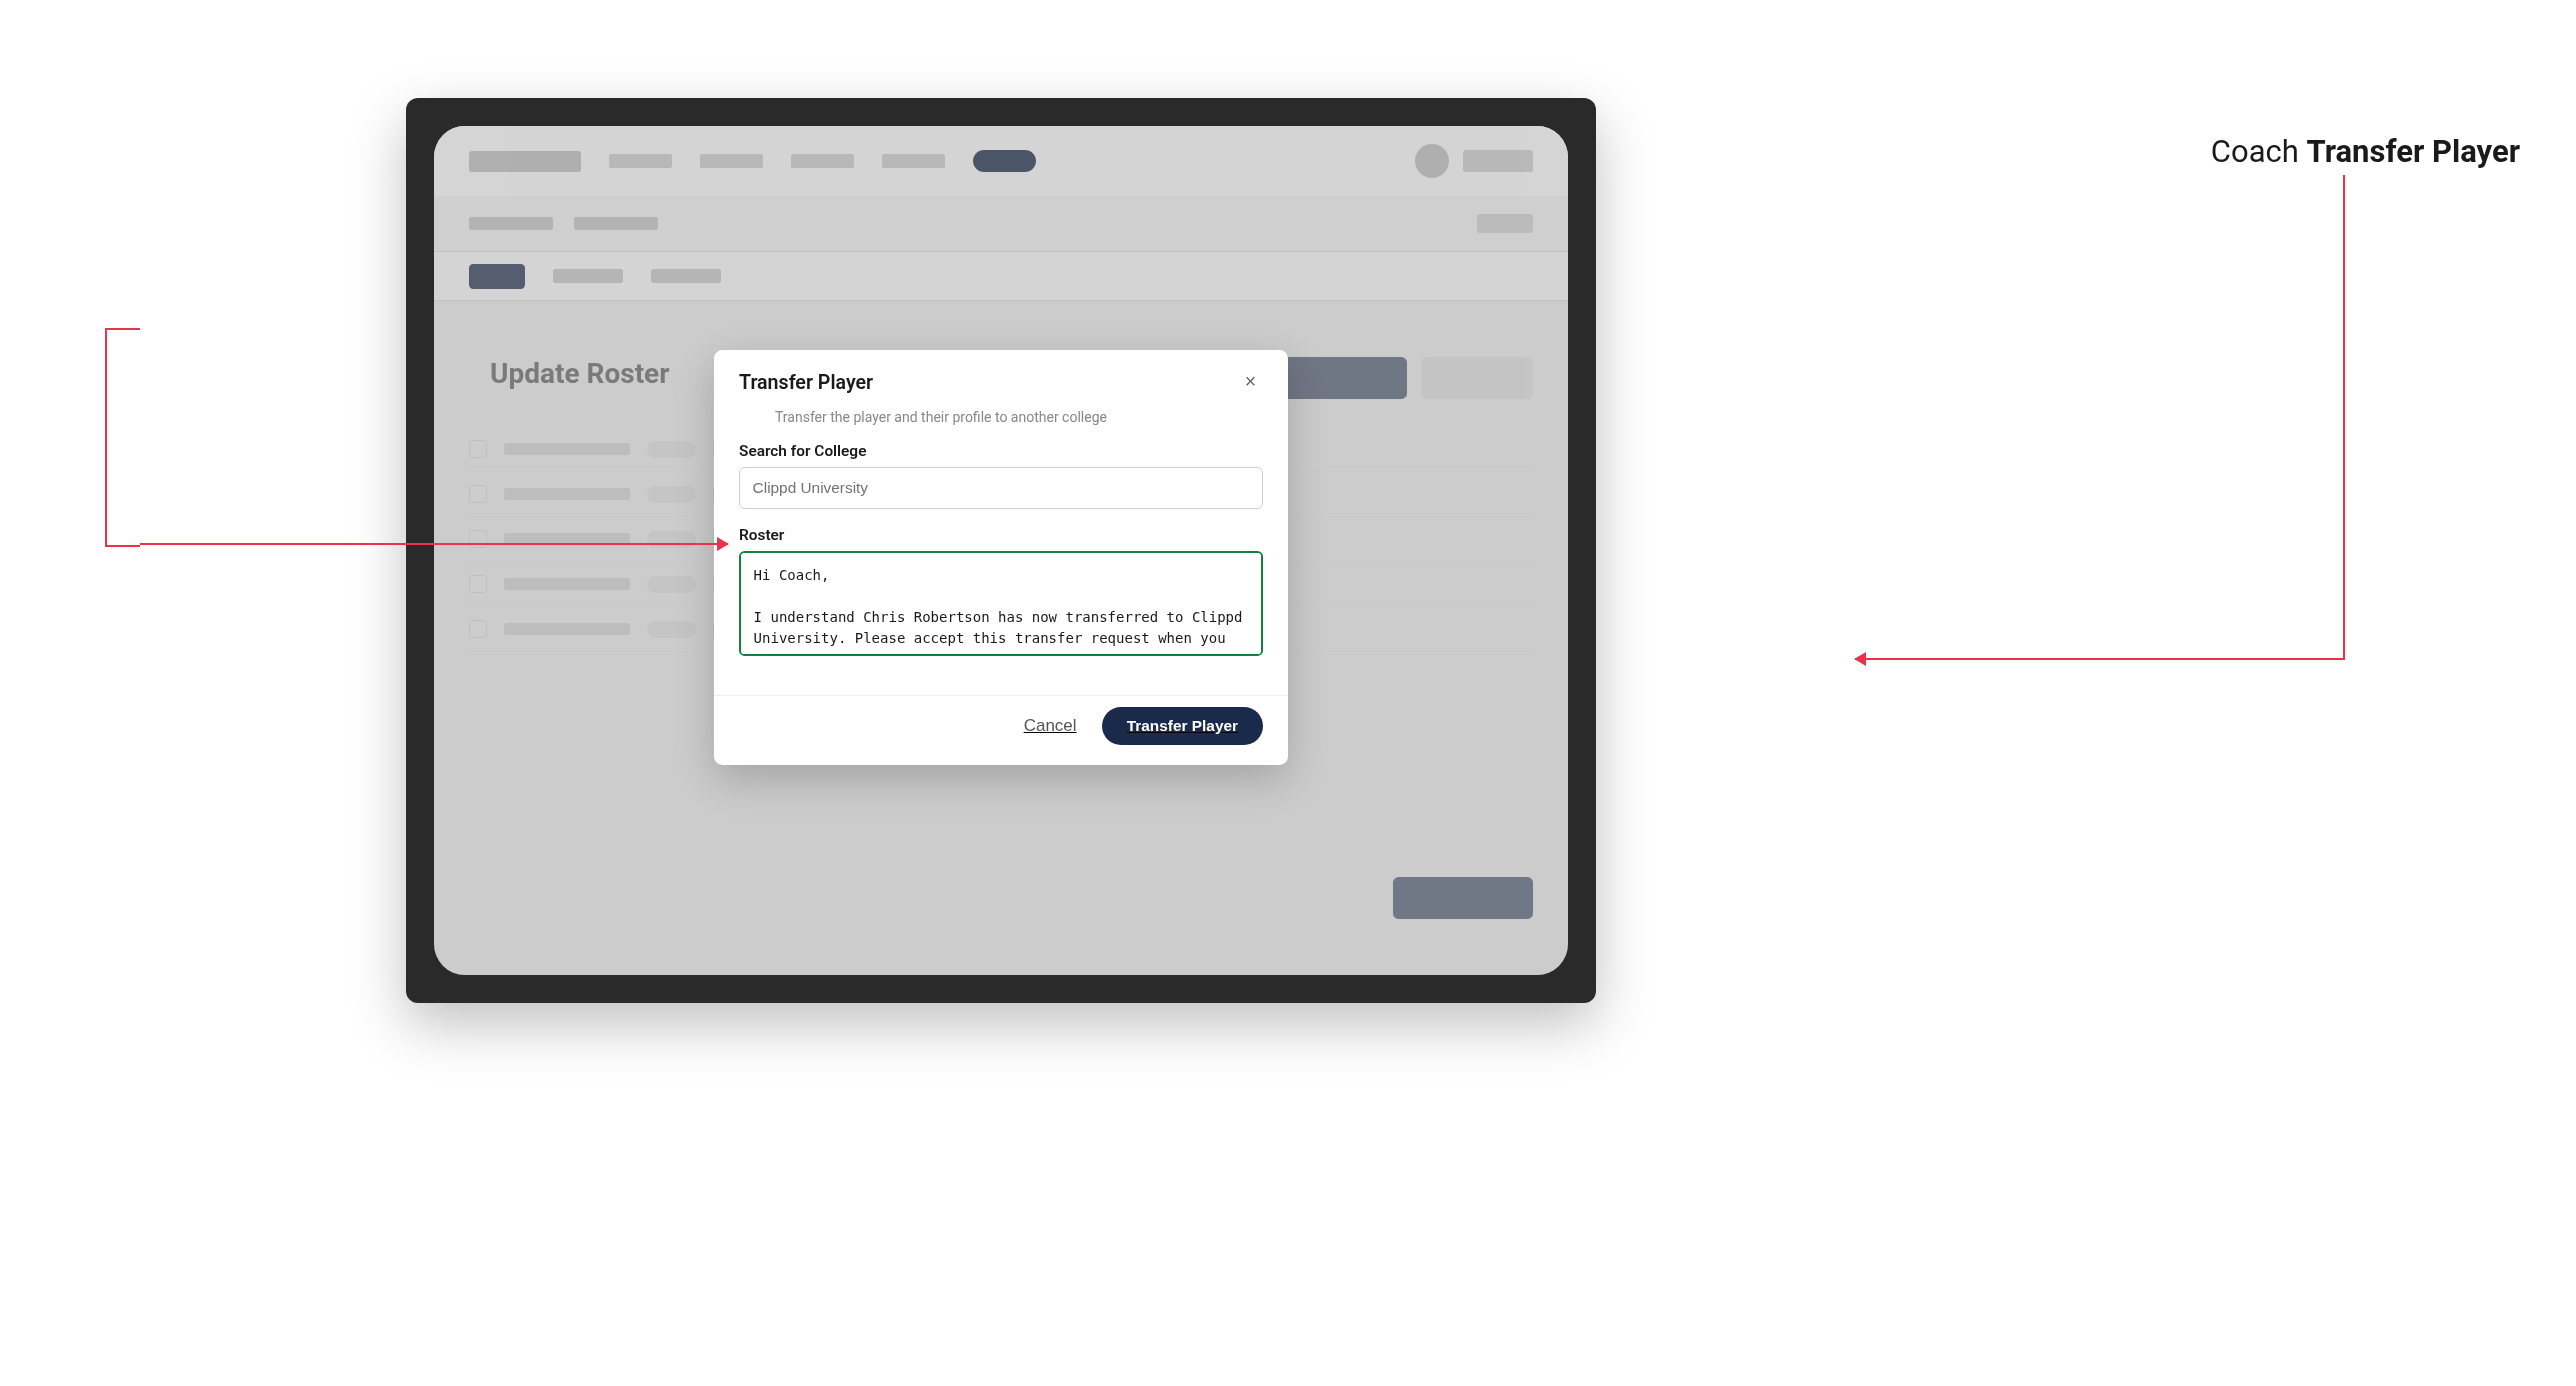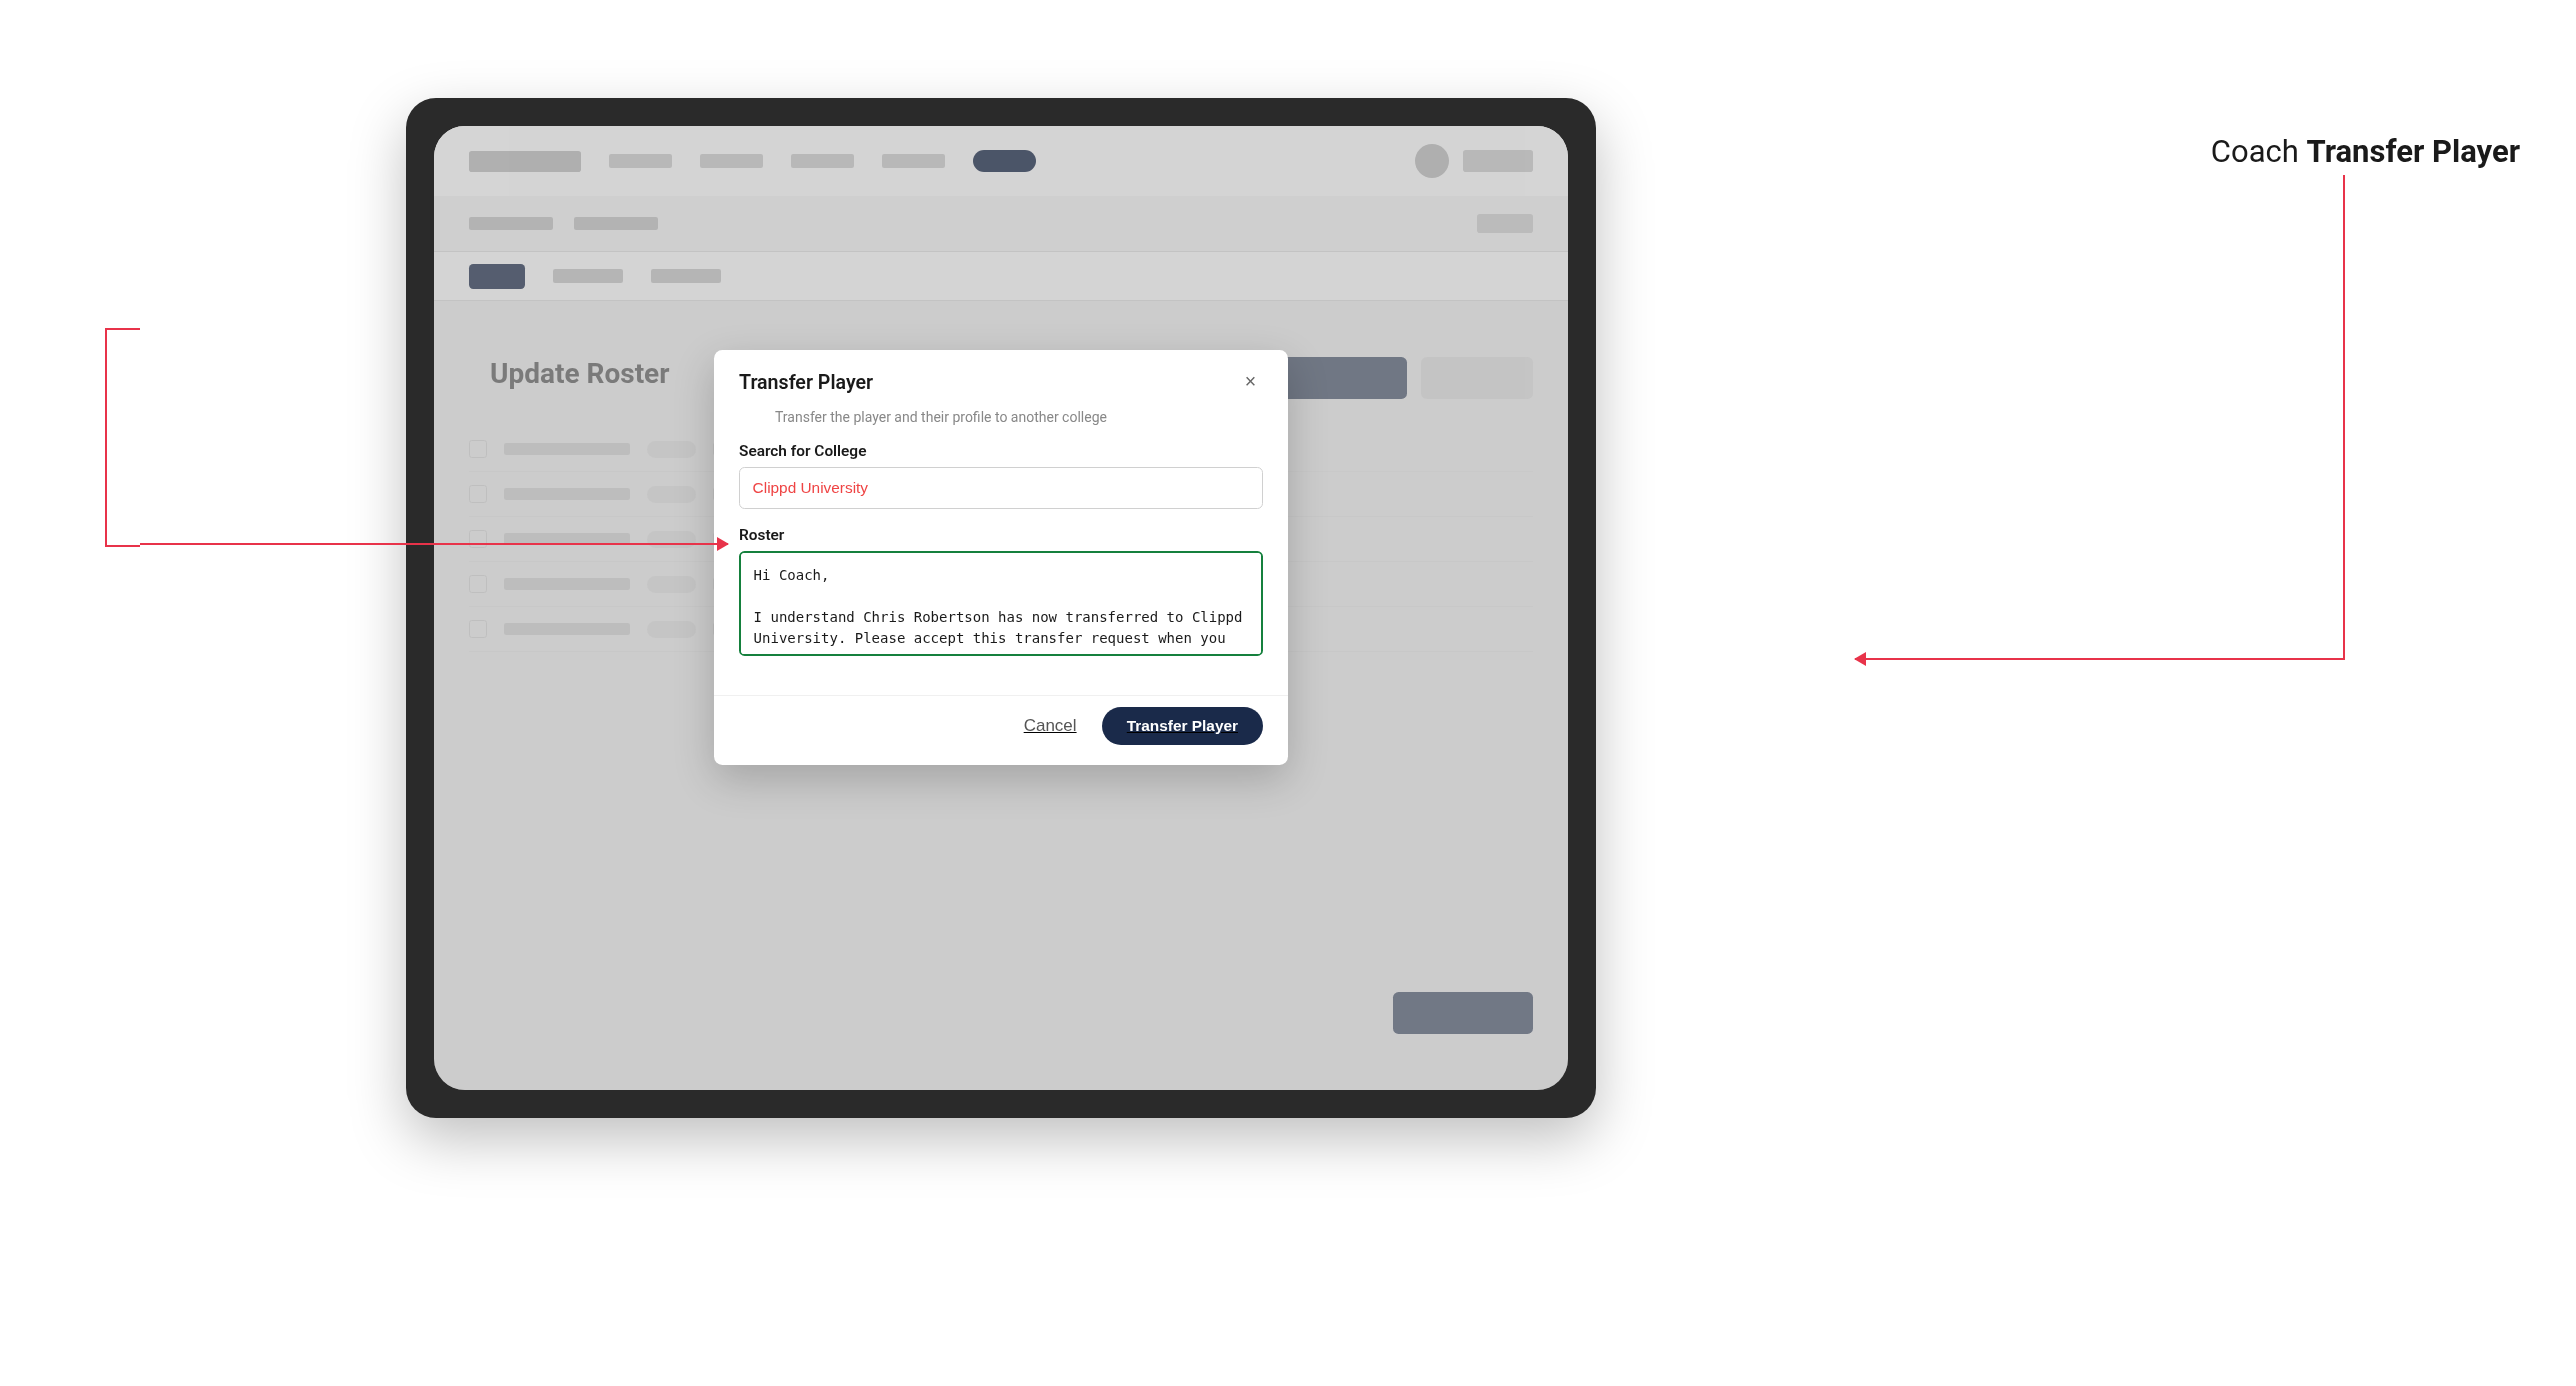--- a/index.html
+++ b/index.html
@@ -45,23 +45,23 @@
     .annotation-right strong {
       font-weight: 700;
     }
 
     
     .tablet-frame {
       position: absolute;
       left: 406px;
       top: 98px;
       width: 1190px;
-      height: 1020px;
+      height: 905px;
       background: #2a2a2a;
-      border-radius: 30px;
+      border-radius: 12px;
       padding: 28px;
       box-shadow: 0 21px 56px rgba(0,0,0,0.25);
     }
     .tablet-screen {
       width: 100%;
       height: 100%;
       background: #f0f0f0;
       border-radius: 31px;
       overflow: hidden;
       position: relative;
@@ -325,21 +325,21 @@
       color: #1a1a1a;
       margin-bottom: 7px;
     }
     .modal-input {
       width: 100%;
       height: 42px;
       border: 1px solid #d0d0d0;
       border-radius: 5.6px;
       padding: 0 12.6px;
       font-size: 15.4px;
-      color: #ef4444;
+      color: #737373;
       background: #ffffff;
       margin-bottom: 17px;
     }
     .modal-textarea {
       width: 100%;
       height: 105px;
       border: 2px solid #15803d;
       border-radius: 5.6px;
       padding: 12.6px;
       font-size: 14px;

